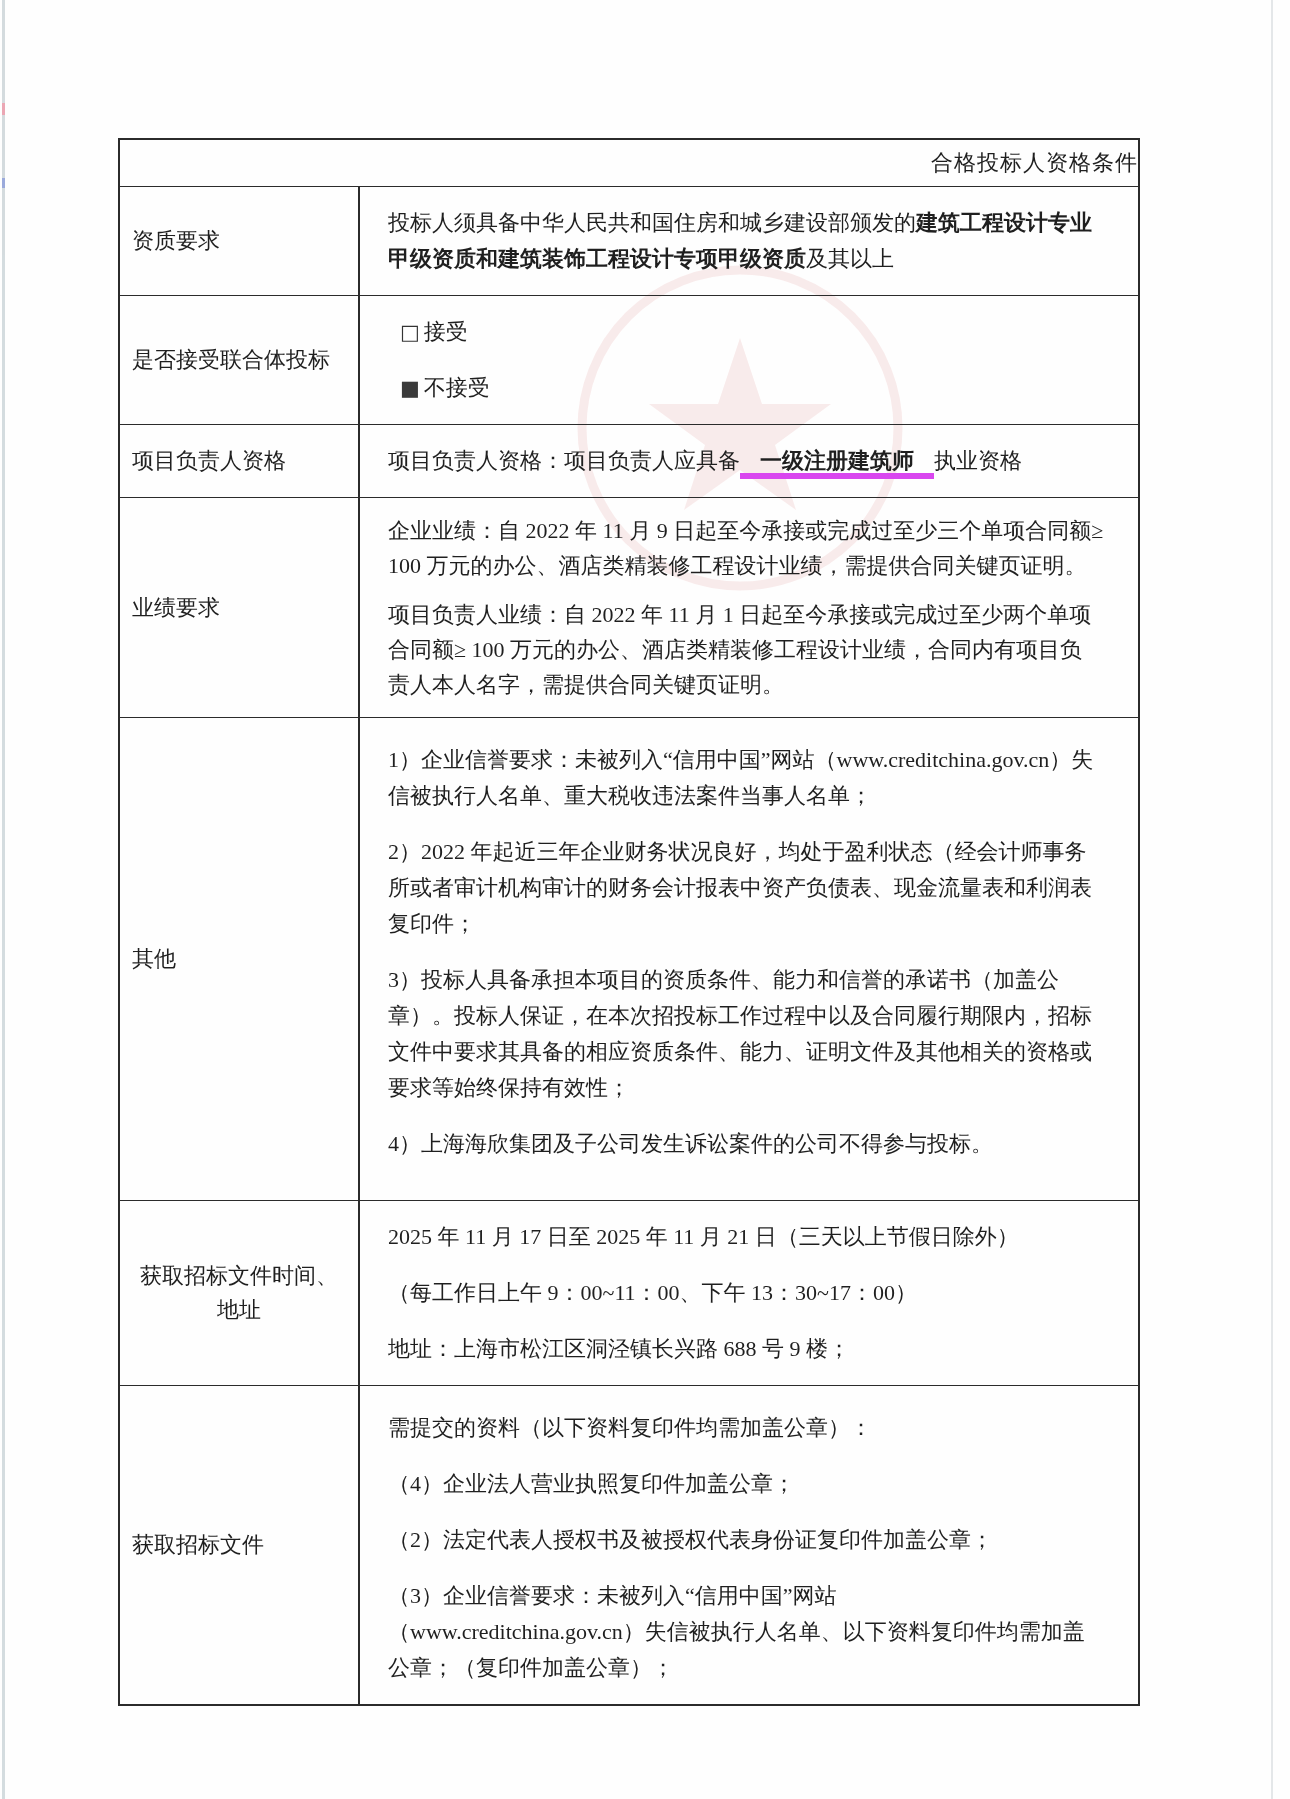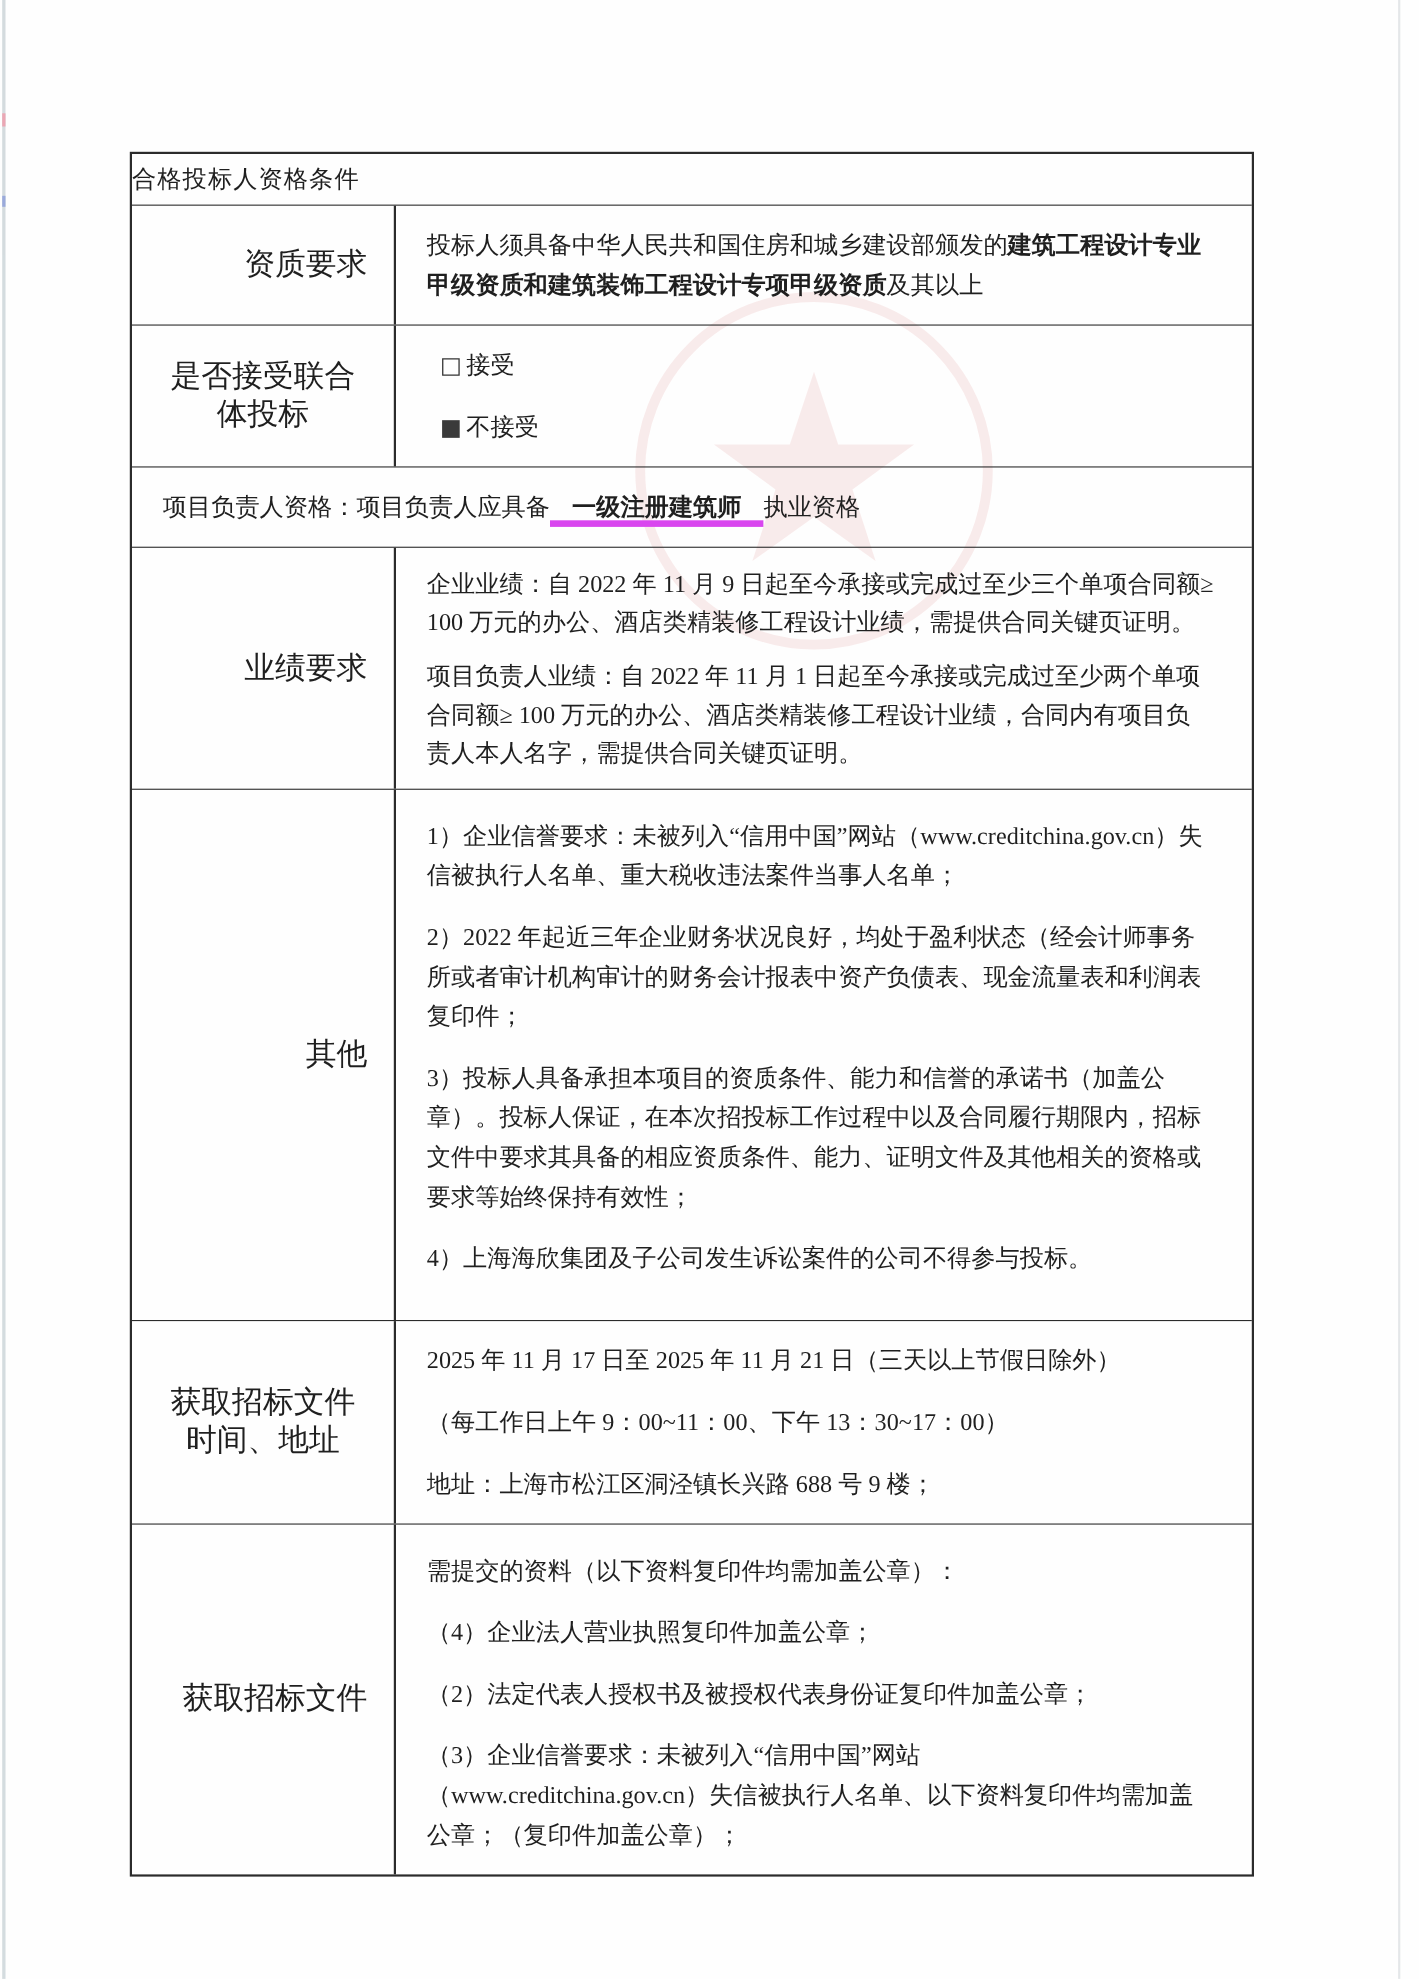--- a/index.html
+++ b/index.html
@@ -35,28 +35,28 @@
   
   .qual-table {
     position: absolute; left: 118px; top: 138px; width: 1022px;
     border: 2.5px solid #2b2b2b;
     box-sizing: border-box;
     background: transparent;
   }
   .t-row { display: flex; border-top: 1.5px solid #2b2b2b; }
   .t-row:first-child { border-top: none; }
   .t-header {
-    display: flex; align-items: center; justify-content: flex-start;
+    display: flex; align-items: center; justify-content: flex-end;
     min-height: 46px; font-size: 22px; letter-spacing: 1px;
   }
   .cell-label {
     width: 240px; min-width: 240px;
     border-right: 2px solid #2b2b2b;
-    display: flex; align-items: center; justify-content: flex-end;
-    text-align: center; font-size: 28px; padding: 8px 24px;
+    display: flex; align-items: center; justify-content: flex-start;
+    text-align: center; font-size: 22px; padding: 8px 12px;
     box-sizing: border-box; line-height: 34px;
   }
   .cell-content {
     flex: 1; box-sizing: border-box;
     padding: 8px 34px 8px 28px;
     display: flex; flex-direction: column; justify-content: center;
     font-size: 22px; line-height: 36px;
   }
   .cell-content p { margin: 10px 0; }
   .cell-content.top-align { justify-content: flex-start; padding-top: 14px; }
@@ -106,20 +106,23 @@
       <div class="cell-label">
         <span>是否接受联合体投标</span>
       </div>
       <div class="cell-content" style="justify-content:space-evenly;padding-left:40px;">
         <p class="opt"><span class="sym">□</span><span>接受</span></p>
         <p class="opt"><span class="sym filled">■</span><span>不接受</span></p>
       </div>
     </div>
 
     <div class="t-row" style="min-height:63px;">
+      <div class="cell-label">
+        <span>项目负责人资格</span>
+      </div>
       <div class="cell-content">
         <p><span>项目负责人资格：项目负责人应具备</span><span class="u-blank">一级注册建筑师</span><span>执业资格</span></p>
       </div>
     </div>
 
     <div class="t-row" style="min-height:193px;">
       <div class="cell-label">
         <span>业绩要求</span>
       </div>
       <div class="cell-content tight">

